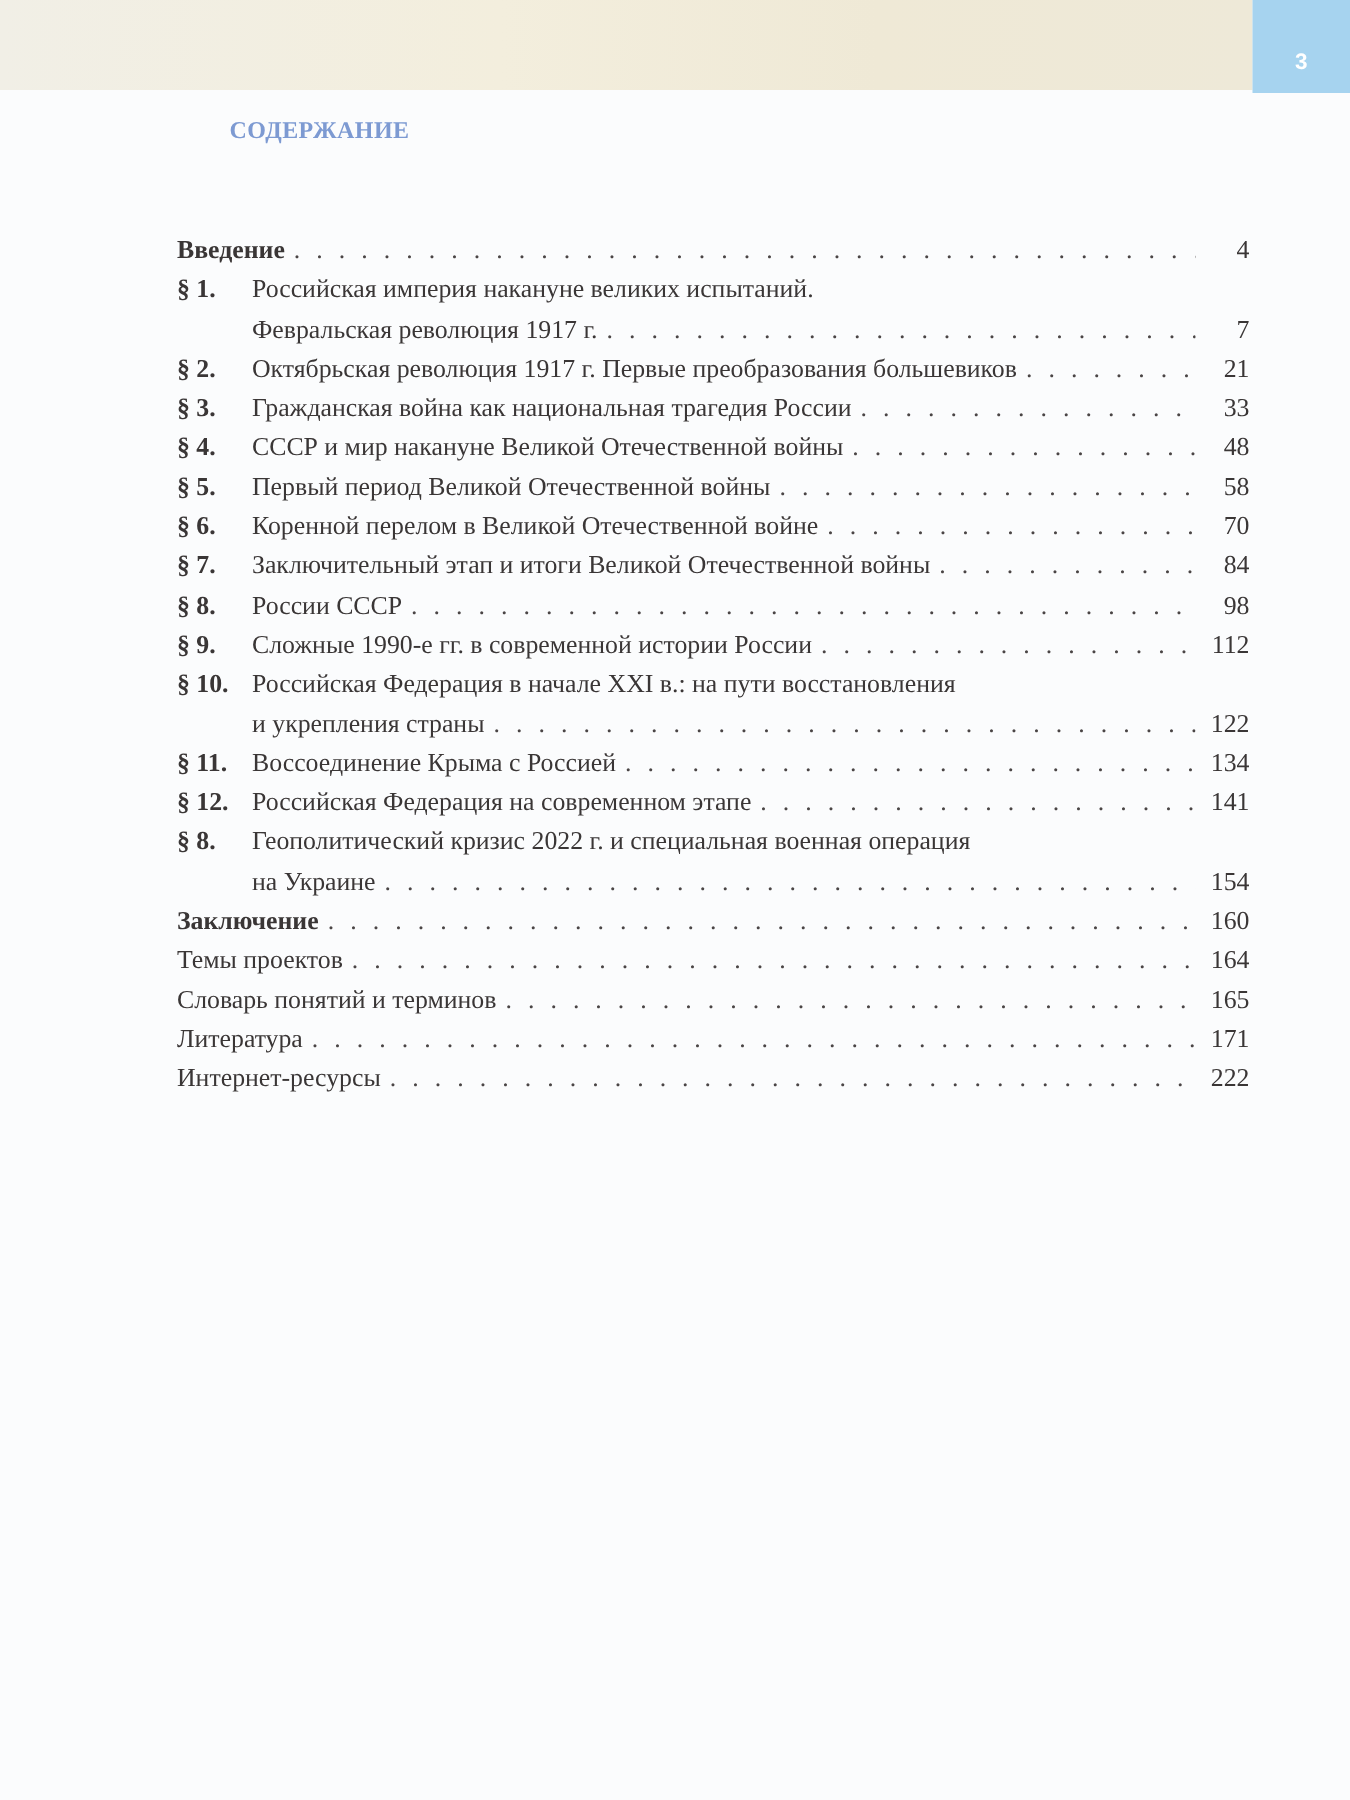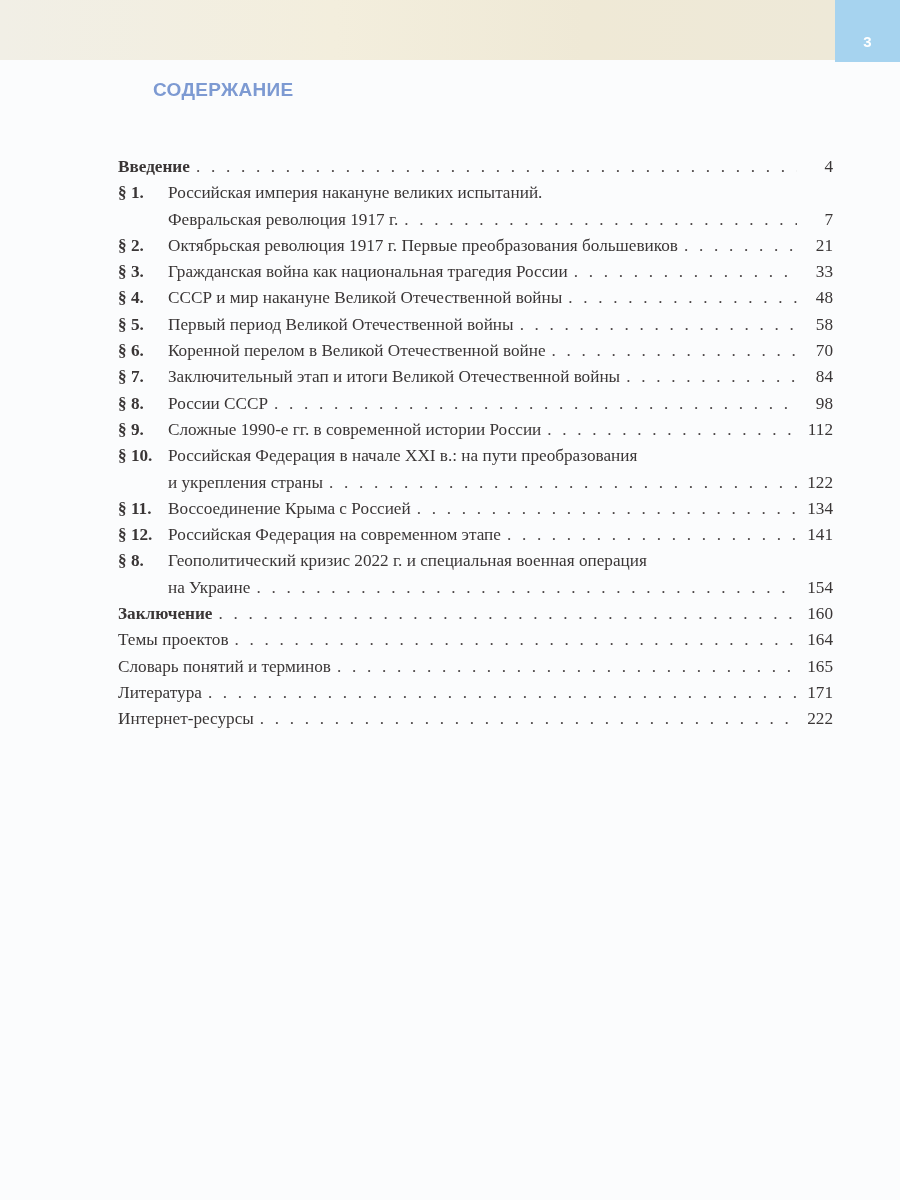--- a/index.html
+++ b/index.html
@@ -19,22 +19,22 @@
       background: #a6d3ef;
     }
     .page-number {
       position: absolute; left: 0; right: 0; top: 33px;
       text-align: center; color: #ffffff;
       font-family: "Liberation Sans", "DejaVu Sans", sans-serif;
       font-weight: bold; font-size: 15px;
     }
     .title {
       position: absolute; left: 153px; top: 79px;
-      font-family: Liberation Sans, sans-serif;
-      font-weight: bold; font-size: 19px; letter-spacing: 0.3px;
+      font-family: Liberation Serif, serif;
+      font-weight: bold; font-size: 16px; letter-spacing: 0.3px;
       color: #7d9ad2;
     }
     .toc {
       position: absolute; left: 118px; top: 154px; width: 715px;
     }
     .toc-entry { position: relative; }
     .line {
       display: flex; align-items: baseline;
       height: 26.3px; line-height: 26.3px;
       font-size: 17.2px;
@@ -144,21 +144,21 @@
       <div class="line">
         <span class="num">§ 9.</span>
         <span class="title-text">Сложные 1990-е гг. в современной истории России</span>
         <span class="leader">. . . . . . . . . . . . . . . . . . . . . . . . . . . . . . . . . . . . . . . . . . . . . . . . . . . . . . . . . . . . . . . . . . . . . . . . . . . . . . . . . . . . . . . . . . . . . . . . . . . . . . . . . . . . . . . . . . . . . . . . </span>
         <span class="page">112</span>
       </div>
     </div>
     <div class="toc-entry">
       <div class="line">
         <span class="num">§ 10.</span>
-        <span class="title-text">Российская Федерация в начале XXI в.: на пути преобразования</span>
+        <span class="title-text">Российская Федерация в начале XXI в.: на пути восстановления</span>
       </div>
       <div class="line">
         <span class="indent"></span>
         <span class="title-text">и укрепления страны</span>
         <span class="leader">. . . . . . . . . . . . . . . . . . . . . . . . . . . . . . . . . . . . . . . . . . . . . . . . . . . . . . . . . . . . . . . . . . . . . . . . . . . . . . . . . . . . . . . . . . . . . . . . . . . . . . . . . . . . . . . . . . . . . . . . </span>
         <span class="page">122</span>
       </div>
     </div>
     <div class="toc-entry">
       <div class="line">

